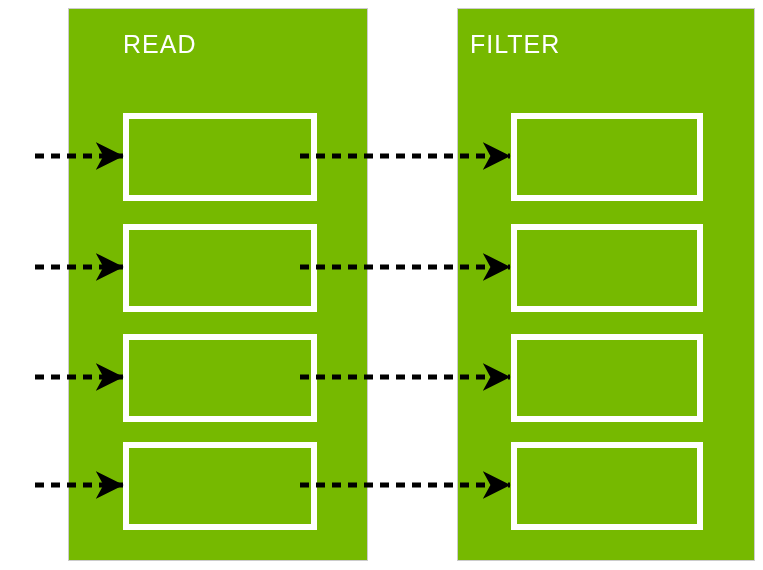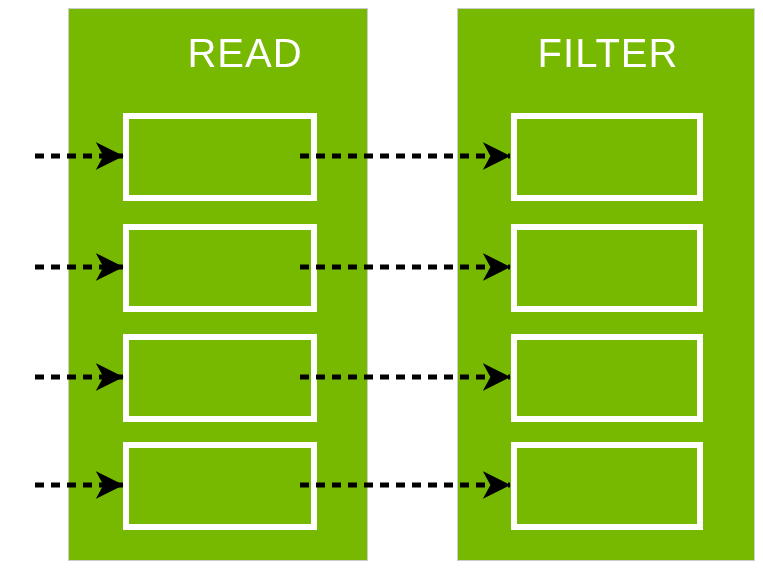--- a/index.html
+++ b/index.html
@@ -23,29 +23,28 @@
     box-sizing: border-box;
   }
   .panel-read   { left: 68px;  width: 300px; }
   .panel-filter { left: 457px; width: 298px; }
   .panel-title {
     margin: 0;
     position: absolute;
     top: 20px;
     left: 0;
     right: 0;
-    text-align: center;
     color: var(--title-text, #ffffff);
-    font-size: 40px;
+    font-size: 25px;
     font-weight: 400;
     letter-spacing: 1px;
     line-height: 1.2;
   }
   .panel-read .panel-title   { padding-left: 54px; }
-  .panel-filter .panel-title { padding-left: 4px; }
+  .panel-filter .panel-title { padding-left: 12px; }
   .task-box {
     position: absolute;
     height: 88px;
     border: 6px solid var(--box-outline, #ffffff);
     box-sizing: border-box;
     background: transparent;
   }
   .panel-read .task-box   { left: 54px; width: 194px; }
   .panel-filter .task-box { left: 53px; width: 192px; }
   .row-1 { top: 104px; }

